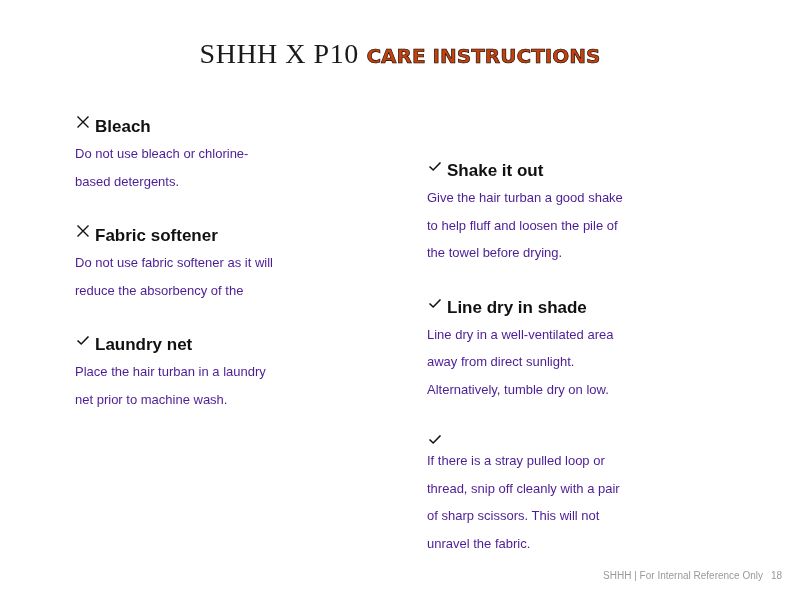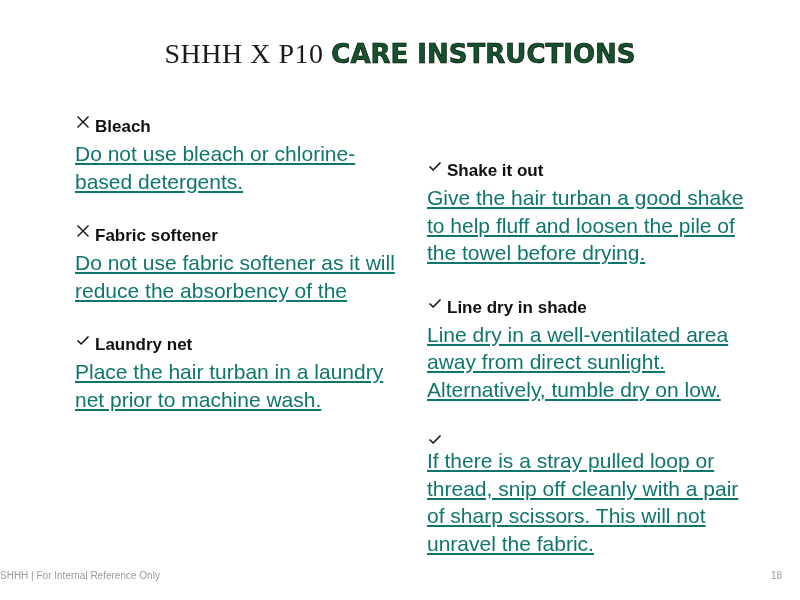--- a/index.html
+++ b/index.html
@@ -1,29 +1,29 @@
 <!DOCTYPE html>
 <html><head>
   <meta charset="utf-8">
   <style>
     html, body { margin: 0; padding: 0; background: #ffffff; }
     body { width: 800px; height: 600px; position: relative; overflow: hidden; color: #1a1a1a; font-family: "Liberation Sans", sans-serif; }
     .title { position: absolute; top: 36px; left: 0; width: 800px; text-align: center; font-size: 28px; line-height: 36px; white-space: nowrap; }
     .title .serif { font-family: "Liberation Serif", serif; font-weight: normal; letter-spacing: 0.5px; color: #1a1a1a; }
-    .title .bold { font-family: "DejaVu Sans", sans-serif; font-weight: 900; font-size: 26px; letter-spacing: 0px; color: #14532d; -webkit-text-stroke: 0.6px #000; }
+    .title .bold { font-family: "DejaVu Sans", sans-serif; font-weight: 900; font-size: 20px; letter-spacing: 0px; color: #c2410c; -webkit-text-stroke: 0.6px #000; }
     .col { position: absolute; top: 114px; width: 320px; }
     .col.left { left: 75px; }
     .col.right { left: 427px; width: 330px; margin-top: 44px; }
     .item { margin-bottom: 28px; }
     .head { display: flex; font-size: 17px; font-weight: bold; line-height: 26px; color: #111; }
     .icon { display: inline-flex; width: 16px; height: 16px; margin-right: 4px; align-items: center; justify-content: center; }
     .icon svg { width: 14px; height: 14px; }
-    .body { font-size: 21px; line-height: 27.5px; color: #0f766e; text-decoration: underline; }
+    .body { font-size: 13px; line-height: 27.5px; color: #4c1d95; }
     .footer { position: absolute; top: 570px; left: 0; width: 800px; font-size: 10px; color: #9a9a9a; }
-    .footer .center { position: absolute; left: 0; width: 763px; text-align: left; }
+    .footer .center { position: absolute; left: 0; width: 763px; text-align: right; }
     .footer .page { position: absolute; right: 18px; }
   </style>
 </head>
 <body>
 
 <div class="title">
   <span class="serif">SHHH X P10</span>
   <span class="bold">CARE INSTRUCTIONS</span>
 </div>
 

